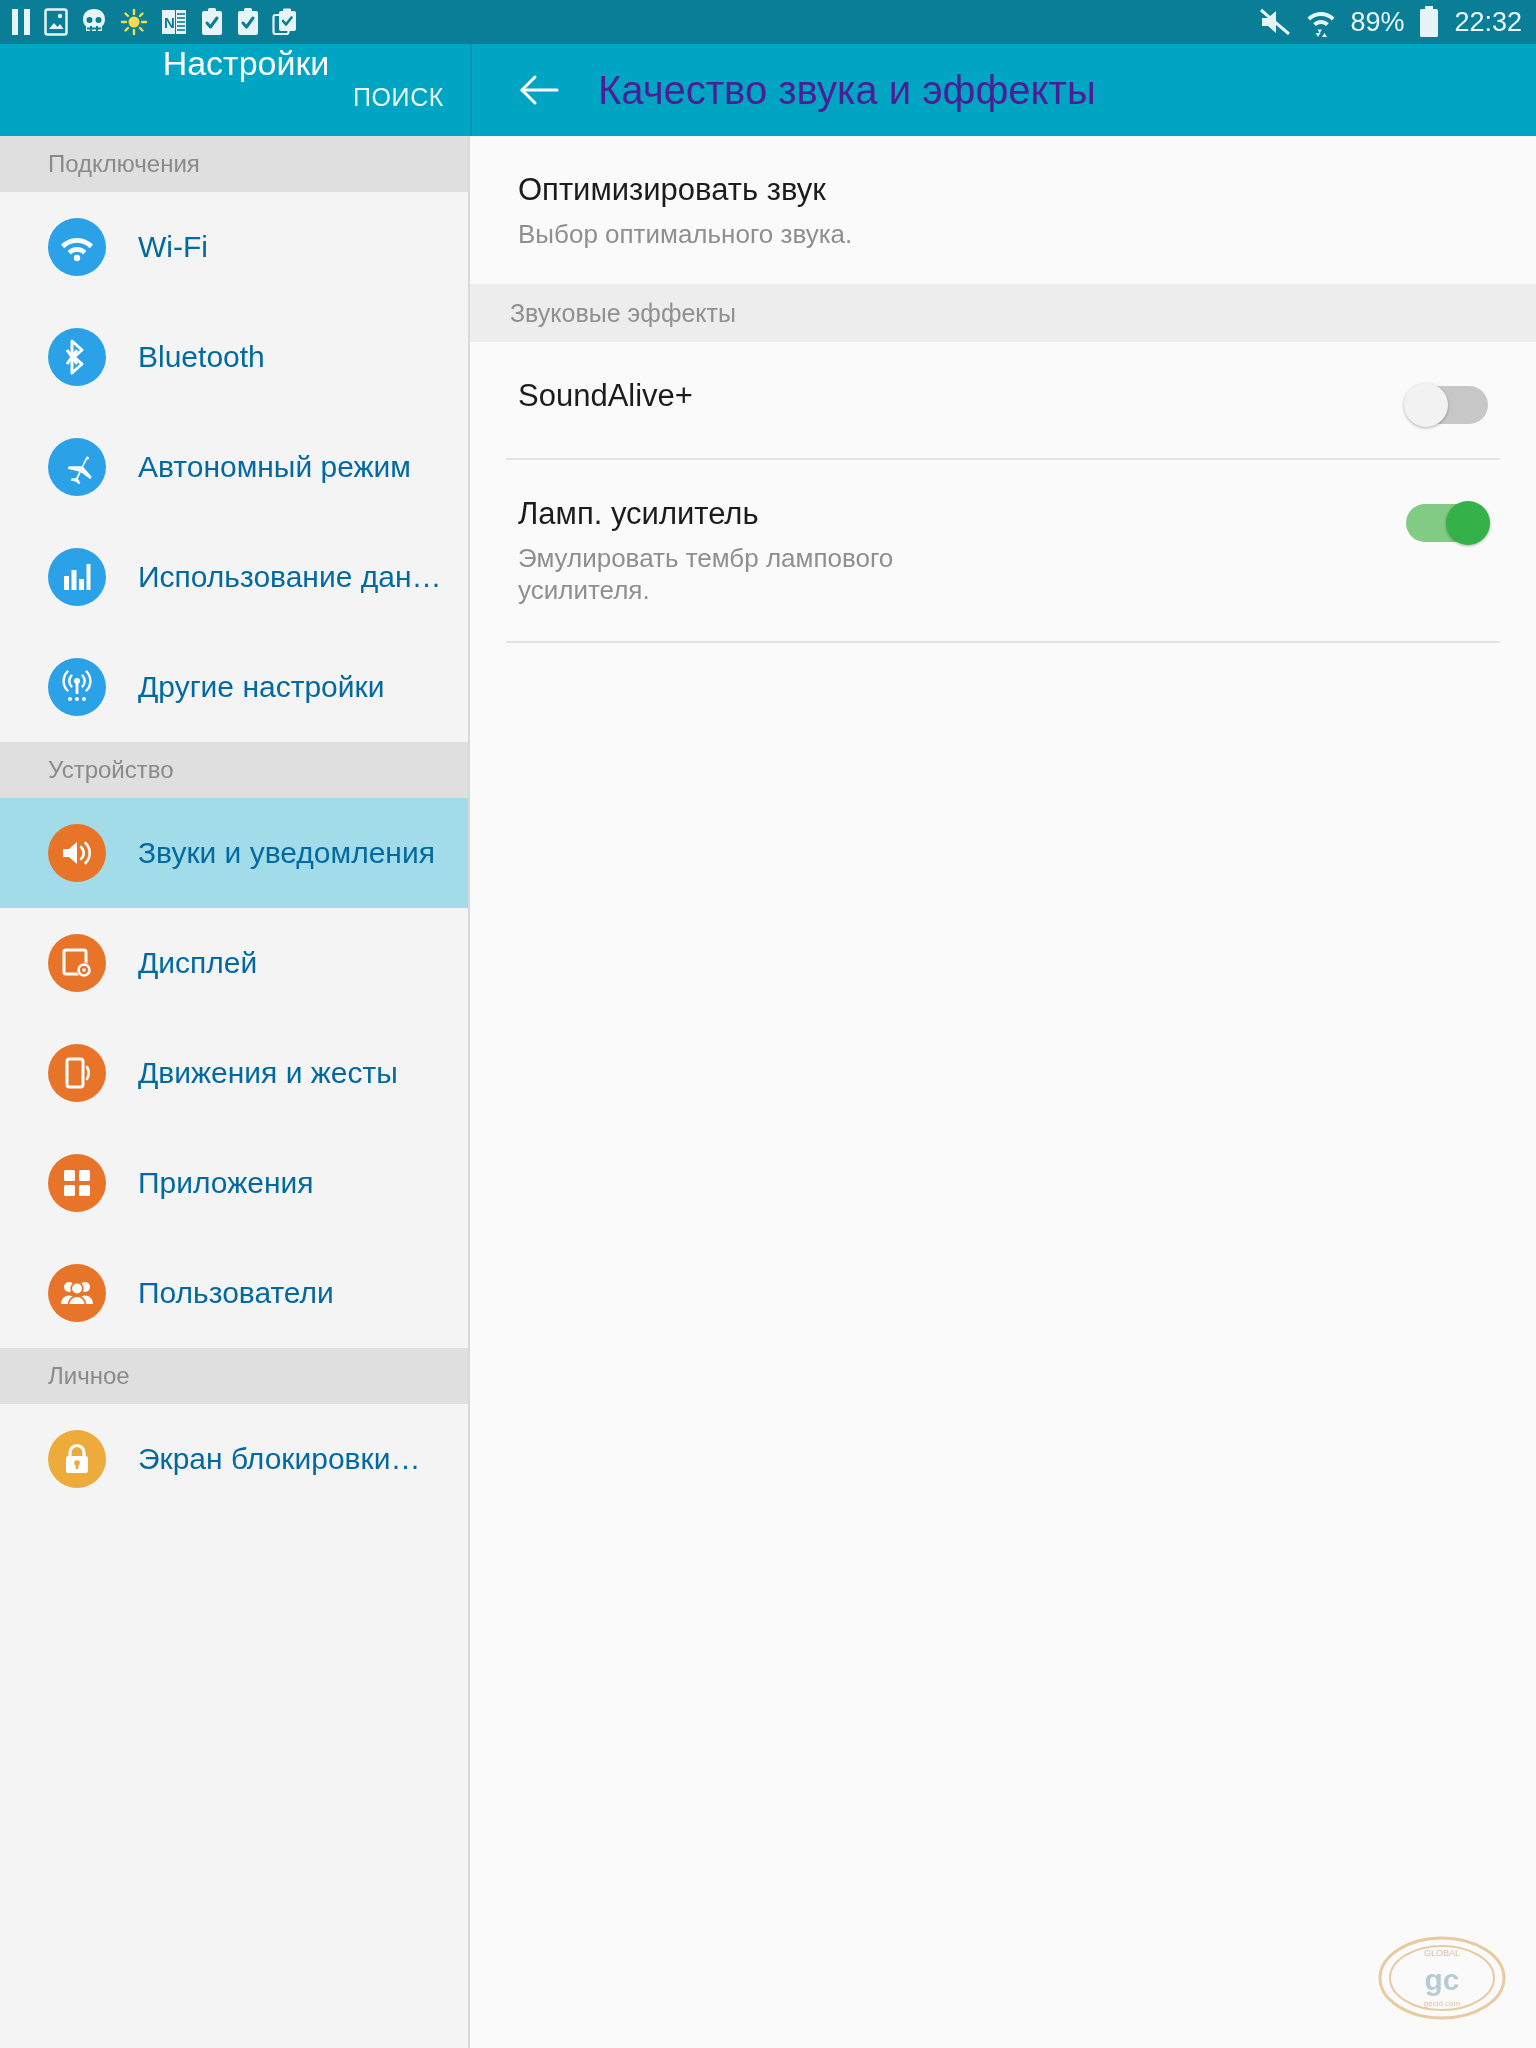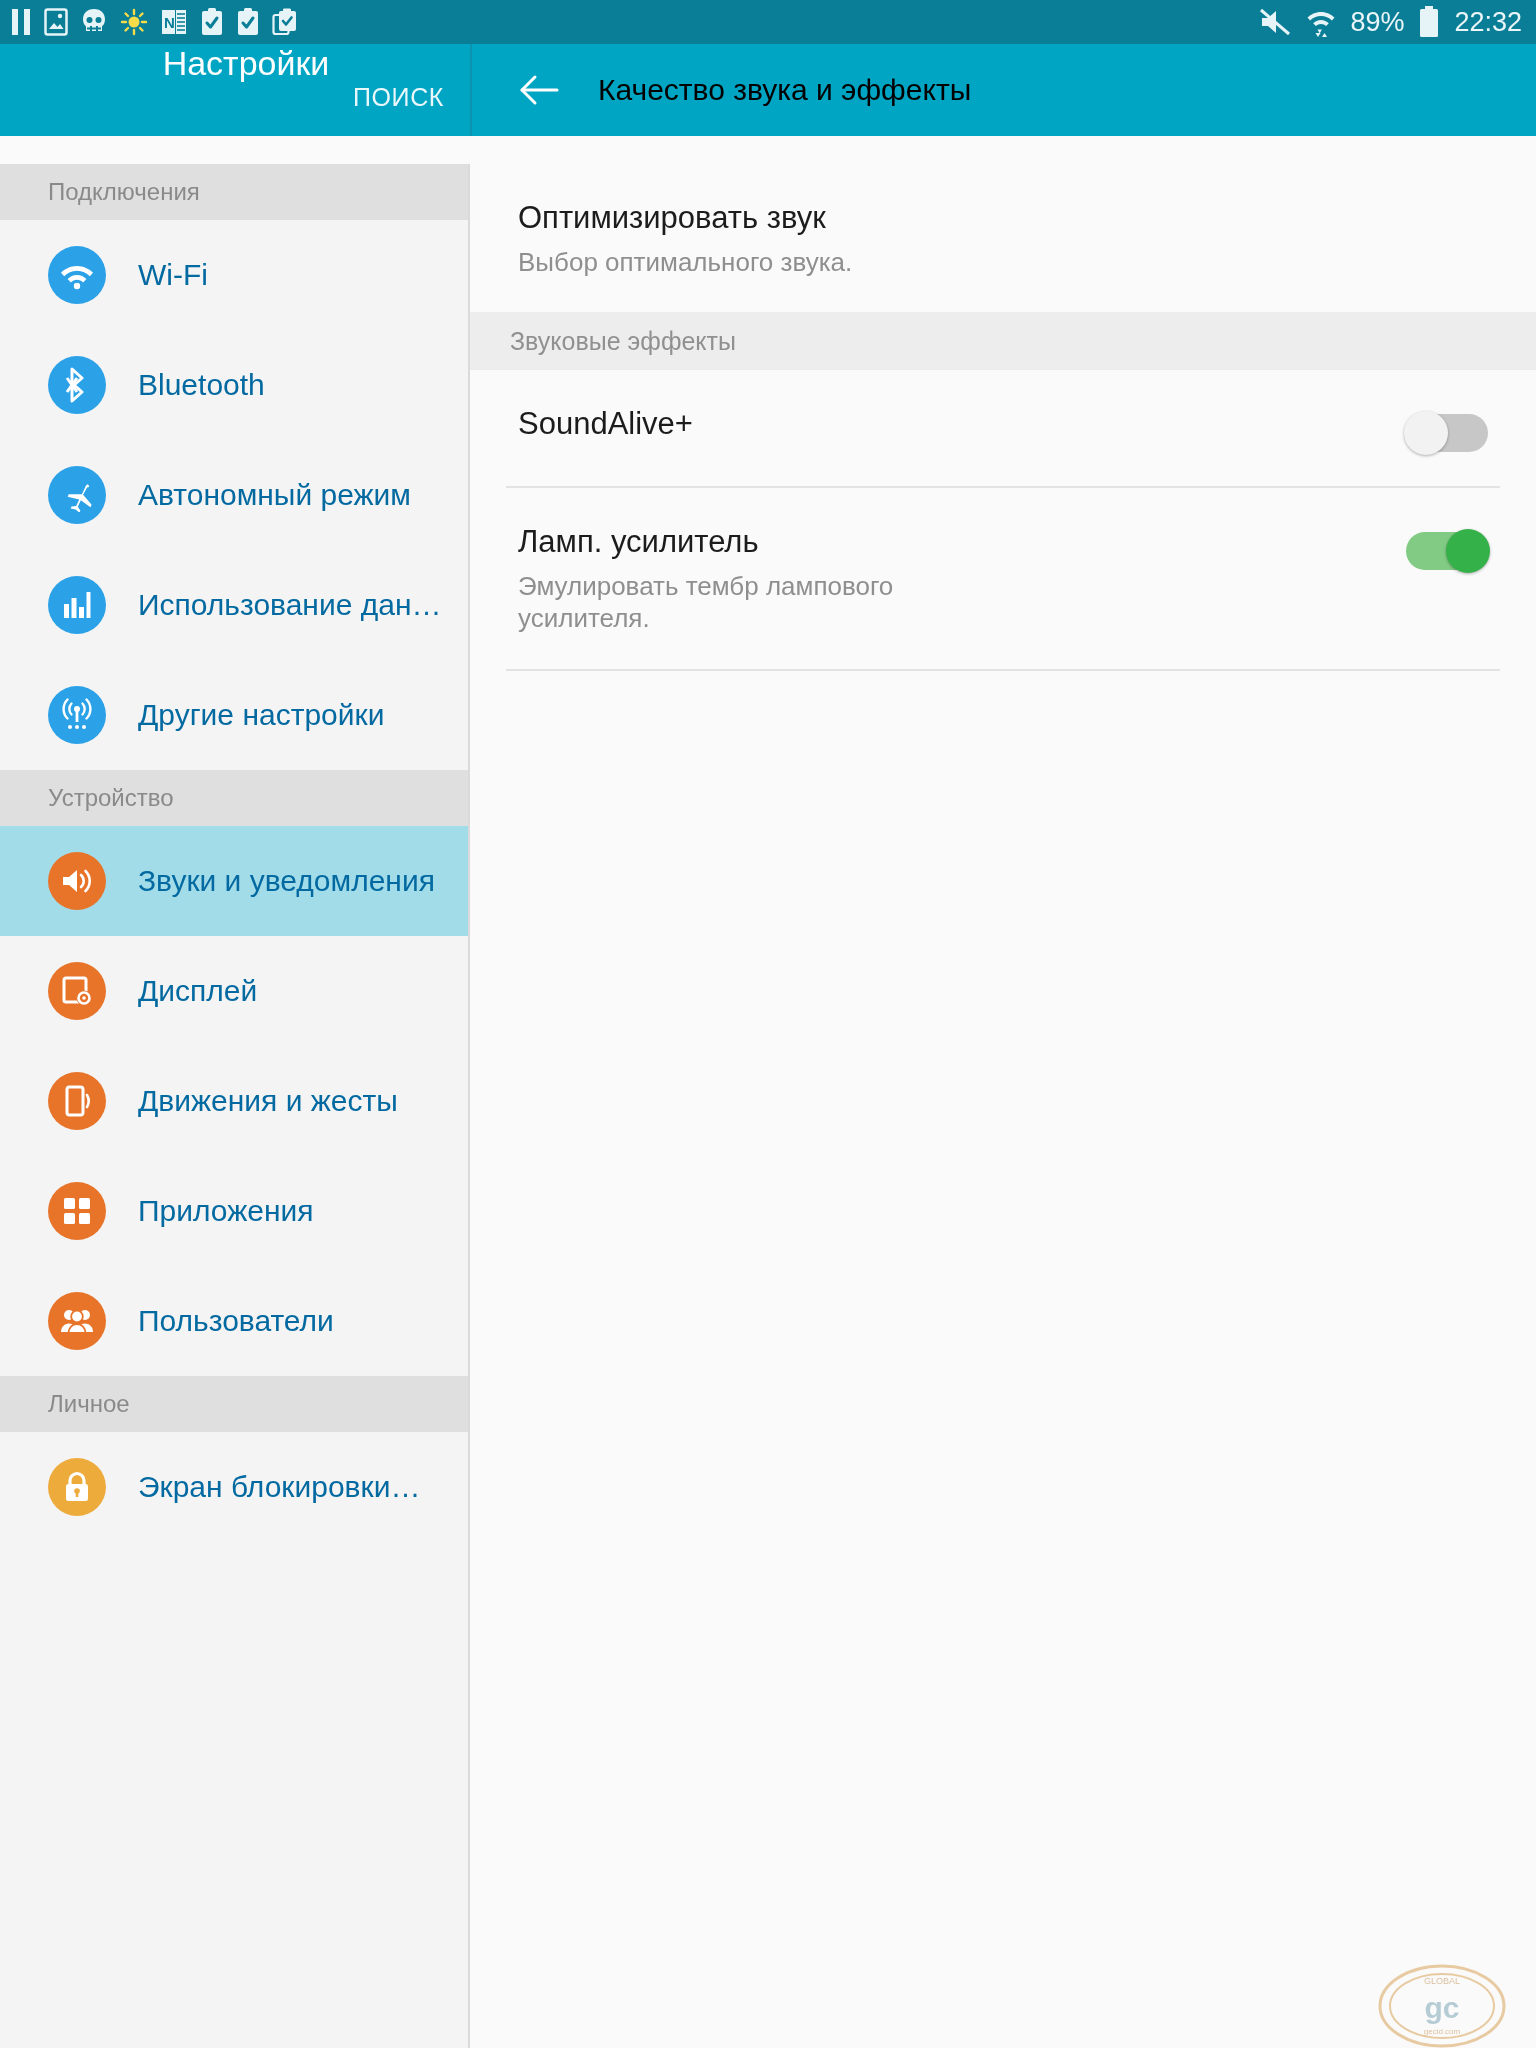--- a/index.html
+++ b/index.html
@@ -50,26 +50,26 @@
   }
   .appbar-divider { width: 2px; height: 92px; background: #0B93AF; }
   .appbar-right {
     flex: 1; height: 92px;
     background: #00A5C4;
     display: flex; align-items: center;
     padding-left: 44px;
   }
   .back-btn { width: 46px; height: 46px; display: flex; align-items: center; justify-content: center; }
   .appbar-right-title {
-    font-size: 30px; color: #000000; font-weight: 400;
+    font-size: 40px; color: #4c1d95; font-weight: 400;
     margin-left: 36px;
   }
 
   
-  .content { position: absolute; top: 136px; left: 0; width: 1536px; height: 1617px; display: flex; margin-top: 28px; }
+  .content { position: absolute; top: 136px; left: 0; width: 1536px; height: 1617px; display: flex; }
 
   
   .sidebar {
     width: 470px; height: 1912px;
     background: #F4F4F4;
     border-right: 2px solid #DADADA;
     overflow: hidden;
   }
   .section-header {
     height: 56px; background: #DFDFDF;

